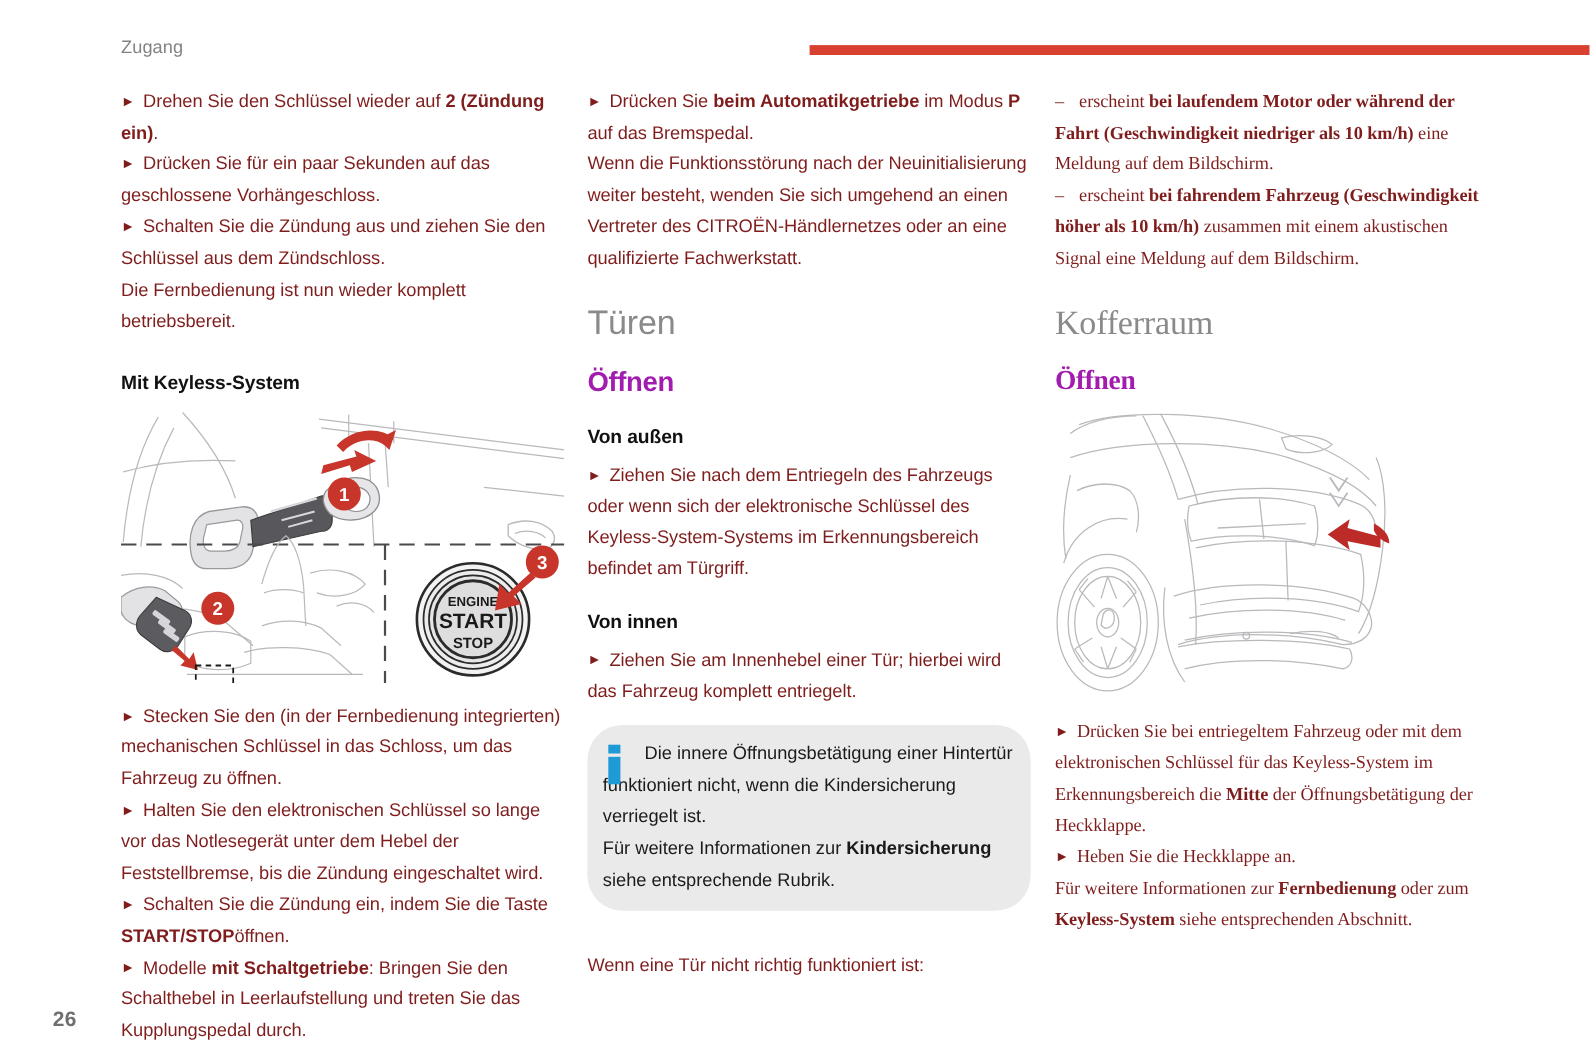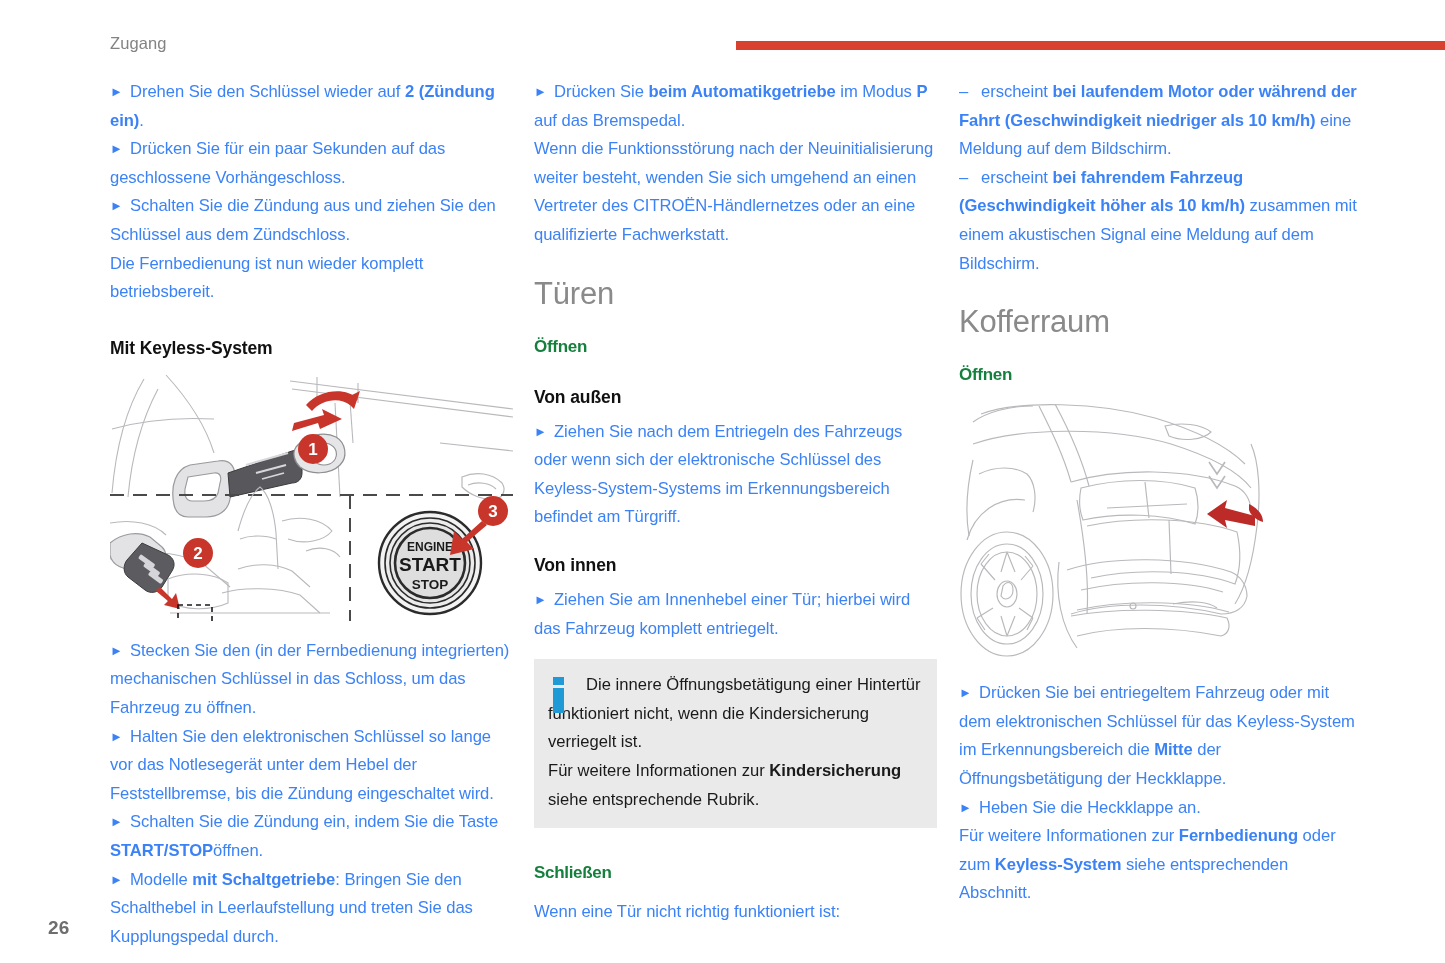--- a/index.html
+++ b/index.html
@@ -55,28 +55,28 @@
     width: 1445px;
     height: 800px;
   }
   .col {
     position: absolute;
     top: 0;
     width: 403px;
   }
   .col-1 { left: 110px; }
   .col-2 { left: 534px; }
-  .col-3 { left: 959px; }
+  .col-3 { left: 959px; font-family: Liberation Serif, serif; }
 
   
   p.para {
     margin: 0;
     font-size: 16.6px;
     line-height: 28.6px;
-    color: #3b82f6;
+    color: #7f1d1d;
     text-align: left;
     letter-spacing: -0.05px;
   }
   p.para b { font-weight: bold; }
   .bullet-marker {
     display: inline-block;
     width: 20px;
     font-size: 13px;
     line-height: 28.6px;
     vertical-align: top;
@@ -91,23 +91,23 @@
   h1.sec-title {
     margin: 0;
     font-size: 31px;
     font-weight: normal;
     color: #8a8a8a;
     line-height: 40px;
     letter-spacing: -0.2px;
   }
   h2.sub-title {
     margin: 0;
-    font-size: 17px;
+    font-size: 25px;
     font-weight: bold;
-    color: #15803d;
+    color: #a21caf;
     line-height: 34px;
     letter-spacing: -0.3px;
   }
   h3.minor-title {
     margin: 0;
     font-size: 17.5px;
     font-weight: bold;
     color: #111111;
     line-height: 26px;
     letter-spacing: -0.1px;
@@ -120,20 +120,21 @@
   .sp-24 { height: 24px; }
   .sp-28 { height: 28px; }
 
   
   .info-box {
     background: #eaeaea;
     padding: 12px 14px 14px 14px;
     position: relative;
     box-sizing: border-box;
     width: 403px;
+    border-radius: 32px;
   }
   .info-icon {
     position: absolute;
     left: 18px;
     top: 18px;
     width: 13px;
     height: 36px;
   }
   .info-icon .dot {
     position: absolute;
@@ -348,21 +349,20 @@
       <div class="info-box">
         <div class="info-icon">
           <div class="dot"></div>
           <div class="stem"></div>
         </div>
         <p class="info-text"><span class="indent-first"></span><span>Die innere Öffnungsbetätigung einer Hintertür funktioniert nicht, wenn die Kindersicherung verriegelt ist.</span></p>
         <p class="info-text"><span>Für weitere Informationen zur </span><b>Kindersicherung</b><span> siehe entsprechende Rubrik.</span></p>
       </div>
 
       <div class="sp-28"></div>
-      <h2 class="sub-title">Schließen</h2>
       <div class="sp-8"></div>
       <p class="para">Wenn eine Tür nicht richtig funktioniert ist:</p>
 
     </div>
 
     <div class="col col-3">
 
       <p class="para"><span class="dash-marker">–</span><span>erscheint </span><b>bei laufendem Motor oder während der Fahrt (Geschwindigkeit niedriger als 10 km/h)</b><span> eine Meldung auf dem Bildschirm.</span></p>
 
       <p class="para"><span class="dash-marker">–</span><span>erscheint </span><b>bei fahrendem Fahrzeug (Geschwindigkeit höher als 10 km/h)</b><span> zusammen mit einem akustischen Signal eine Meldung auf dem Bildschirm.</span></p>

